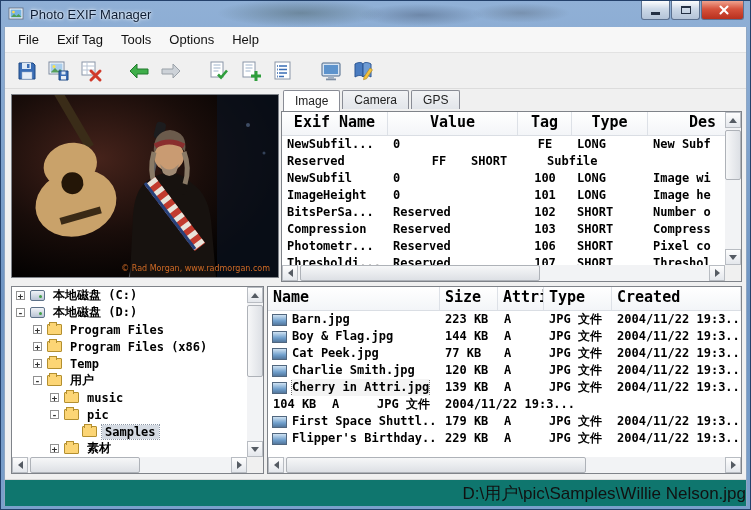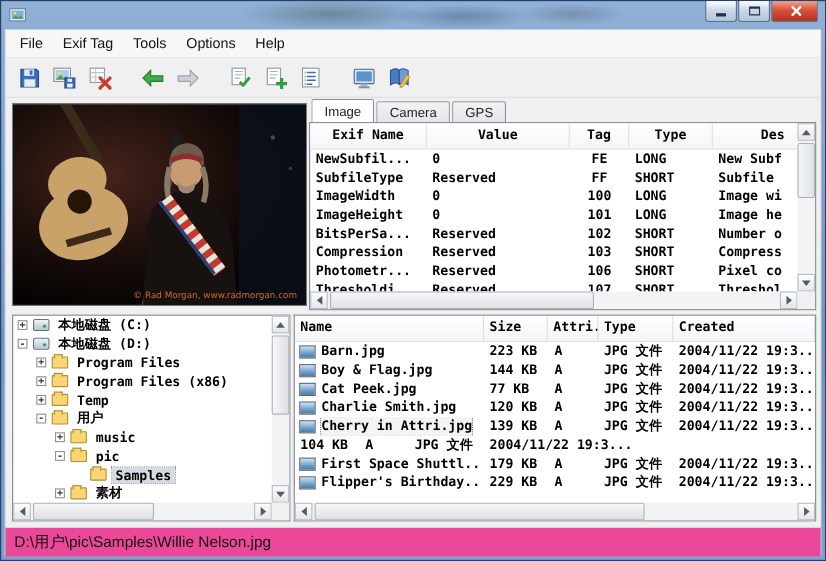--- a/index.html
+++ b/index.html
@@ -34,31 +34,31 @@
 
   .toolbar{ height:36px; display:flex; align-items:center; padding-left:8px; background:#f0f0f0; border-bottom:1px solid #dcdcdc; }
   .tgroup{ display:flex; margin-right:16px; }
   .tbtn{ width:28px; height:28px; display:flex; align-items:center; justify-content:center; margin-right:4px; cursor:default; }
 
   .main{ position:relative; height:390px; background:#f0f0f0; }
 
   .photo-panel{ position:absolute; left:6px; top:5px; width:268px; height:184px; border:1px solid #7f8389; background:#000; overflow:hidden; }
 
   .right-panel{ position:absolute; left:276px; top:1px; width:461px; height:192px; }
-  .tabs{ position:absolute; top:0; left:0; right:16px; height:21px; display:flex; align-items:flex-end; padding-left:2px; }
+  .tabs{ position:absolute; top:0; left:0; right:16px; height:21px; display:flex; padding-left:2px; }
   .tab{ height:19px; padding:0 11px; display:flex; align-items:center; font-size:12px; color:#222;
     border:1px solid #898c95; border-bottom:none; border-radius:2px 2px 0 0; margin-right:2px;
     background:linear-gradient(#f2f3f5,#e2e5ea); cursor:default; }
   .tab.active{ height:21px; background:#fff; position:relative; z-index:3; }
   .panel-box{ position:absolute; top:21px; left:0; right:0; bottom:0; background:#fff; border:1px solid #7f8389; }
   .vp{ position:absolute; left:0; top:0; right:16px; bottom:16px; overflow:hidden; }
   .vp.no-vsb{ right:0; }
 
   .thead{ display:flex; height:24px; line-height:20px; background:linear-gradient(#ffffff,#f3f5f8);
-    border-bottom:1px solid #dadee4; font-family:"DejaVu Sans Mono", monospace; font-weight:bold; font-size:12px; }
+    border-bottom:1px solid #dadee4; font-family:"DejaVu Sans Mono", monospace; font-weight:bold; font-size:15px; }
   .hc{ border-right:1px solid #dde1e7; text-align:center; white-space:nowrap; overflow:hidden; flex-shrink:0; }
   .trow{ display:flex; height:17px; line-height:17px; font-family:"DejaVu Sans Mono", monospace; font-weight:bold; font-size:12px; color:#000; }
   .tc{ white-space:nowrap; overflow:hidden; flex-shrink:0; padding:0 5px; }
   .w-name{ width:106px; } .w-value{ width:130px; } .w-tag{ width:54px; text-align:center; } .w-type{ width:76px; } .w-desc{ width:110px; }
 
   .f-name{ width:172px; display:flex; align-items:center; padding:0 2px; }
   .f-size{ width:58px; padding-right:10px; }
   .f-attr{ width:46px; padding-left:6px; } .f-type{ width:68px; } .f-created{ flex:1; width:auto; }
   .hc.f-name,.hc.f-size,.hc.f-attr,.hc.f-type,.hc.f-created{ text-align:left; padding-left:5px; display:block; }
   .pic-icon{ width:15px; height:12px; border:1px solid #51677f; background:linear-gradient(#cfe2f2,#6f9fcc 60%,#54779c); margin:0 5px 0 2px; flex-shrink:0; }
@@ -85,34 +85,35 @@
   .sb-h .left{ left:0; top:0; } .sb-h .right{ right:0; top:0; }
   .t-up{ width:0;height:0;border:4px solid transparent; border-bottom:5px solid #555b63; margin-top:-4px; }
   .t-down{ width:0;height:0;border:4px solid transparent; border-top:5px solid #555b63; margin-bottom:-4px; }
   .t-left{ width:0;height:0;border:4px solid transparent; border-right:5px solid #555b63; margin-left:-4px; }
   .t-right{ width:0;height:0;border:4px solid transparent; border-left:5px solid #555b63; margin-right:-4px; }
   .sb-thumb-v{ position:absolute; left:0; width:16px; background:linear-gradient(90deg,#f6f7f8,#dde0e5); border:1px solid #aeb2b8; border-radius:2px; }
   .sb-thumb-h{ position:absolute; top:0; height:16px; background:linear-gradient(#f6f7f8,#dde0e5); border:1px solid #aeb2b8; border-radius:2px; }
   .sb-corner{ position:absolute; right:0; bottom:0; width:16px; height:16px; background:#f0f0f0; }
 
   .statusbar{ height:27px; border-top:1px solid #d8d8d8; display:flex; align-items:center; padding-left:8px;
-    font-size:14px; color:#111; background:#ec4899; }
+    font-size:17px; color:#111; background:#0f766e;justify-content:flex-end; }
 </style>
 </head>
 <body>
 
 <div class="window">
 
   <div class="titlebar">
     <svg width="16" height="16" viewBox="0 0 16 16">
       <rect x="1" y="2" width="14" height="11" fill="#fff" stroke="#6b7a90"></rect>
       <rect x="2.5" y="3.5" width="11" height="8" fill="#76b2e0"></rect>
       <circle cx="5.5" cy="6" r="1.3" fill="#ffd94a"></circle>
       <path d="M3 11l3-3 2.5 2 2-2 3 3z" fill="#4f9e52"></path>
     </svg>
+    <span class="title-text">Photo EXIF Manager</span>
     <div class="winbtns">
       <div class="wbtn">
           <span class="glyph-min"></span>
         </div>
       <div class="wbtn">
           <span class="glyph-max"></span>
         </div>
       <div class="wbtn close">
           <span class="x1"></span>
           <span class="x2"></span>
@@ -277,28 +278,27 @@
               <div class="hc w-desc">Des</div>
             </div>
             <div class="trow">
               <span class="tc w-name">NewSubfil...</span>
               <span class="tc w-value">0</span>
               <span class="tc w-tag">FE</span>
               <span class="tc w-type">LONG</span>
               <span class="tc w-desc">New Subf</span>
             </div>
             <div class="trow">
-              <span class="tc w-name">SubfileType</span>
               <span class="tc w-value">Reserved</span>
               <span class="tc w-tag">FF</span>
               <span class="tc w-type">SHORT</span>
               <span class="tc w-desc">Subfile</span>
             </div>
             <div class="trow">
-              <span class="tc w-name">ImageWidth</span>
+              <span class="tc w-name">NewSubfil</span>
               <span class="tc w-value">0</span>
               <span class="tc w-tag">100</span>
               <span class="tc w-type">LONG</span>
               <span class="tc w-desc">Image wi</span>
             </div>
             <div class="trow">
               <span class="tc w-name">ImageHeight</span>
               <span class="tc w-value">0</span>
               <span class="tc w-tag">101</span>
               <span class="tc w-type">LONG</span>

